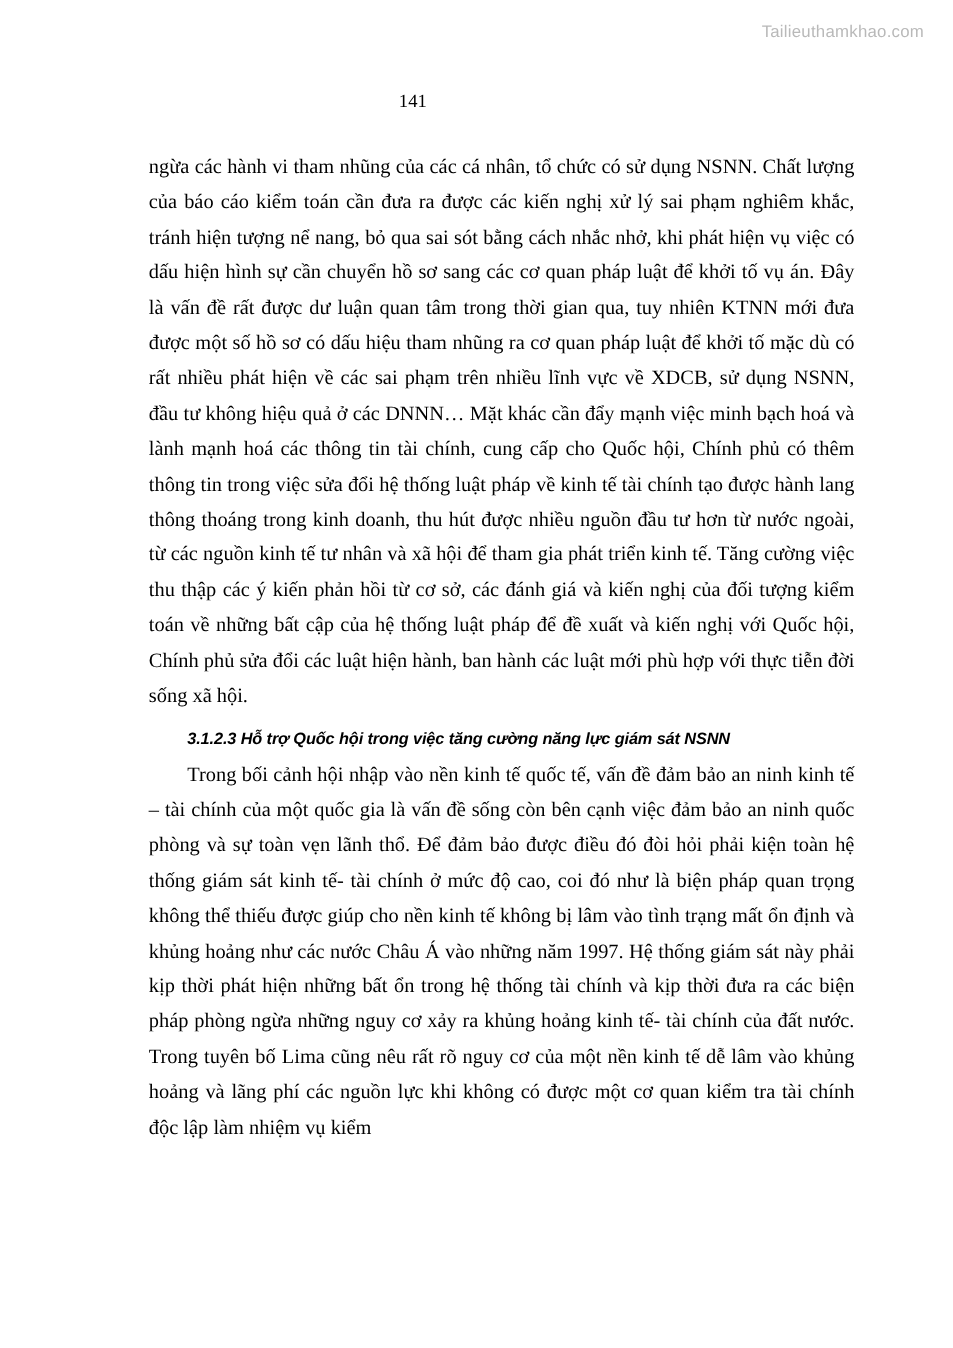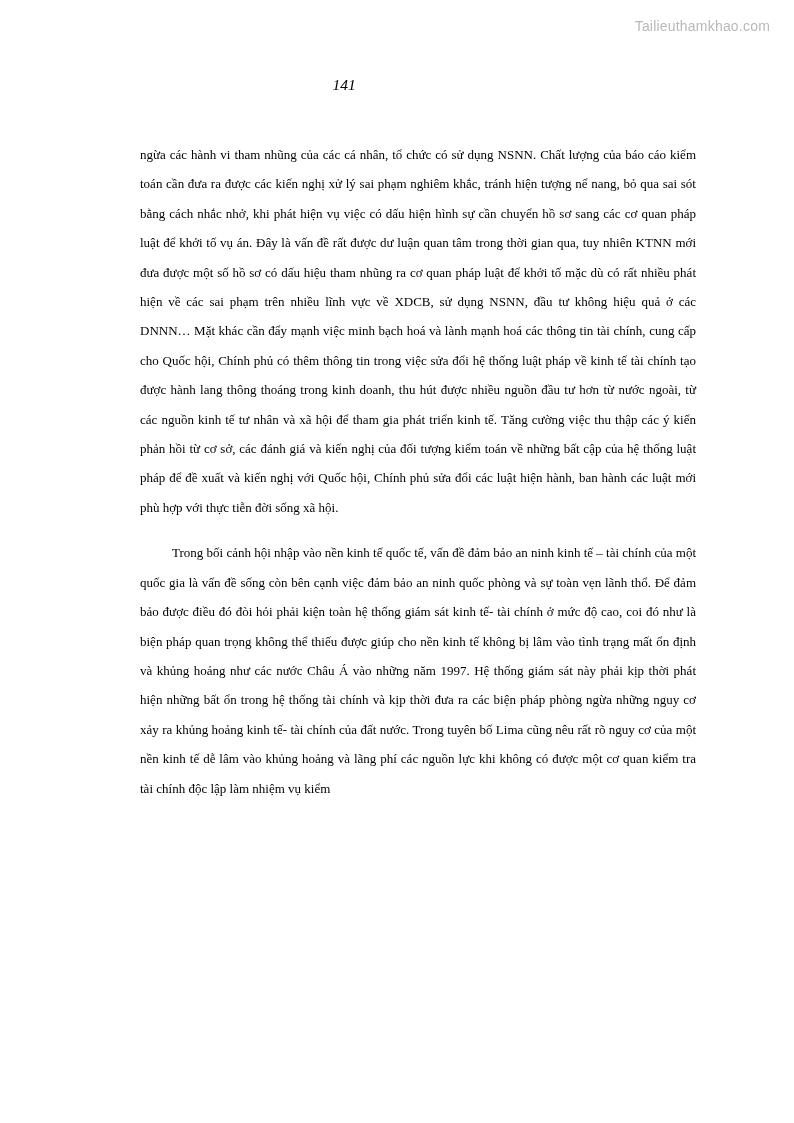--- a/index.html
+++ b/index.html
@@ -33,31 +33,30 @@
     white-space: nowrap;
   }
   .page-number {
     position: absolute;
     top: 76px;
     left: 0;
     width: 688px;
     text-align: center;
     font-size: 15.5px;
     font-family: "Liberation Serif", serif;
-    font-style: italic;
   }
   .content {
     position: absolute;
     top: 124px;
     left: 124px;
     width: 588px;
   }
   p.body-text {
-    margin: 16px;
-    font-size: 13px;
+    margin: 0;
+    font-size: 17px;
     line-height: 29.4px;
     text-align: justify;
     text-justify: inter-word;
     text-indent: 0;
   }
   p.body-text.indented {
     text-indent: 32px;
   }
   h3.heading {
     margin: 0;
@@ -78,17 +77,18 @@
 <div class="page">
 
   <div class="watermark">Tailieuthamkhao.com</div>
 
   <div class="page-number">141</div>
 
   <div class="content">
 
     <p class="body-text">ngừa các hành vi tham nhũng của các cá nhân, tổ chức có sử dụng NSNN. Chất lượng của báo cáo kiểm toán cần đưa ra được các kiến nghị xử lý sai phạm nghiêm khắc, tránh hiện tượng nể nang, bỏ qua sai sót bằng cách nhắc nhở, khi phát hiện vụ việc có dấu hiện hình sự cần chuyển hồ sơ sang các cơ quan pháp luật để khởi tố vụ án. Đây là vấn đề rất được dư luận quan tâm trong thời gian qua, tuy nhiên KTNN mới đưa được một số hồ sơ có dấu hiệu tham nhũng ra cơ quan pháp luật để khởi tố mặc dù có rất nhiều phát hiện về các sai phạm trên nhiều lĩnh vực về XDCB, sử dụng NSNN, đầu tư không hiệu quả ở các DNNN… Mặt khác cần đẩy mạnh việc minh bạch hoá và lành mạnh hoá các thông tin tài chính, cung cấp cho Quốc hội, Chính phủ có thêm thông tin trong việc sửa đổi hệ thống luật pháp về kinh tế tài chính tạo được hành lang thông thoáng trong kinh doanh, thu hút được nhiều nguồn đầu tư hơn từ nước ngoài, từ các nguồn kinh tế tư nhân và xã hội để tham gia phát triển kinh tế. Tăng cường việc thu thập các ý kiến phản hồi từ cơ sở, các  đánh giá và kiến nghị của đối tượng kiểm toán về những bất cập của hệ thống luật pháp để đề xuất và kiến nghị với Quốc hội, Chính phủ sửa đổi các luật hiện hành, ban hành các luật mới phù hợp với thực tiễn đời sống xã hội.</p>
 
+    <h3 class="heading">3.1.2.3 Hỗ trợ Quốc hội trong việc tăng cường năng lực giám sát NSNN</h3>
 
     <p class="body-text indented">Trong bối cảnh hội nhập vào nền kinh tế quốc tế, vấn đề đảm bảo an ninh kinh tế – tài chính của một quốc gia là vấn đề sống còn bên cạnh việc đảm bảo an ninh quốc phòng và sự toàn vẹn lãnh thổ. Để đảm bảo được điều đó đòi hỏi phải kiện toàn hệ thống giám sát kinh tế- tài chính ở mức độ cao, coi đó như là biện pháp quan trọng không thể thiếu được giúp cho nền kinh tế không bị lâm vào tình trạng mất ổn định và khủng hoảng như các nước Châu Á vào những năm 1997. Hệ thống giám sát này phải kịp thời phát hiện những bất ổn trong hệ thống tài chính và kịp thời đưa ra các biện pháp phòng ngừa những nguy cơ xảy ra khủng hoảng  kinh tế- tài chính của đất nước. Trong tuyên bố Lima cũng nêu rất rõ nguy cơ của một nền kinh tế dễ lâm vào khủng hoảng và lãng phí các nguồn lực khi không có được một cơ quan kiểm tra tài chính độc lập làm nhiệm vụ kiểm</p>
 
   </div>
 </div>
 
 </body></html>

